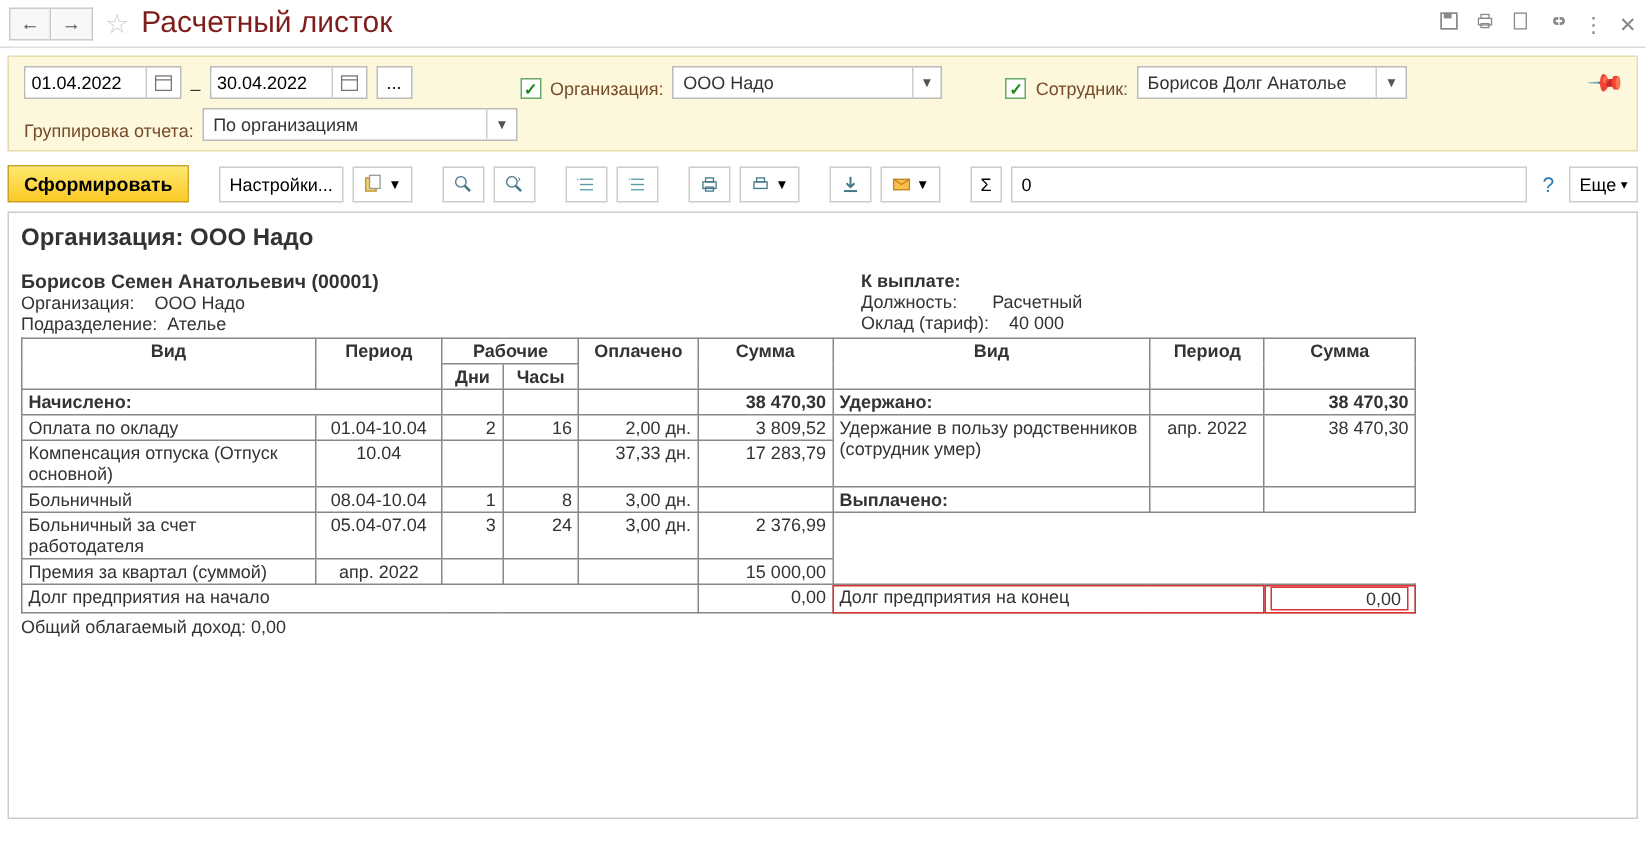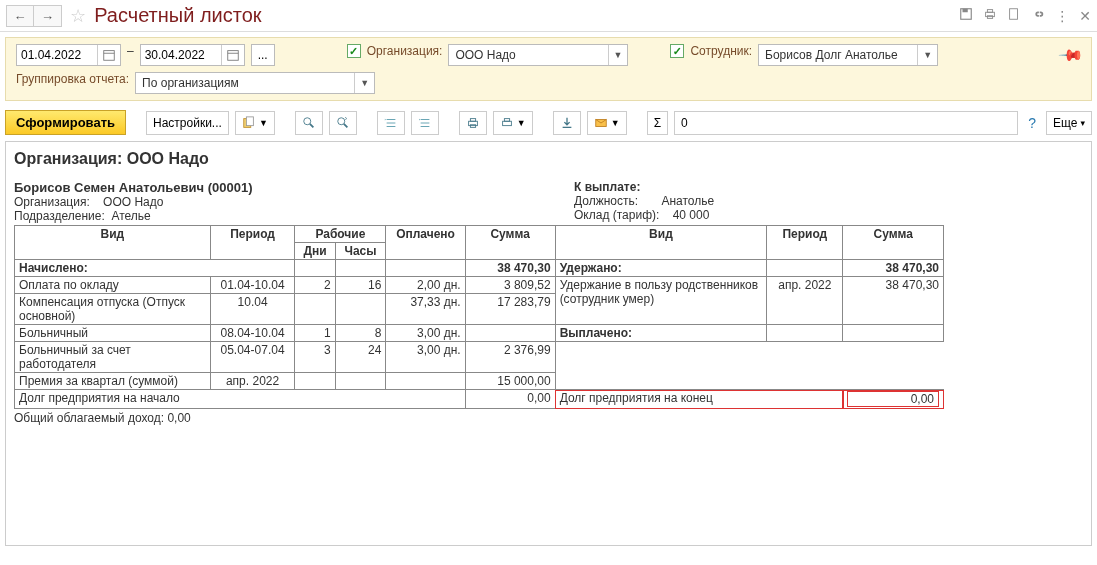--- a/index.html
+++ b/index.html
@@ -50,21 +50,21 @@
   .header-actions span { cursor: pointer; font-size: 14px; }
   .filter-bar {
     background: #fdf7dc;
     border: 1px solid #e7dcad;
     margin: 5px;
     padding: 6px 10px;
     position: relative;
   }
   .filter-row {
     display: flex;
-    align-items: flex-start;
+    align-items: flex-end;
     gap: 6px;
     margin-bottom: 6px;
   }
   .filter-row:last-child { margin-bottom: 0; }
   .date-input {
     height: 22px;
     border: 1px solid #bbb;
     display: inline-flex;
     align-items: center;
     background: #fff;
@@ -271,21 +271,21 @@
     <span style="width:30px"></span>
     <span class="check-green">✓</span>
     <span class="filter-label">Сотрудник:</span>
     <div class="select-field" style="width:180px">
       <span class="val">Борисов Долг Анатолье</span>
       <span class="drop">▼</span>
     </div>
   </div>
   <div class="filter-row">
     <span class="filter-label">Группировка отчета:</span>
-    <div class="select-field" style="width:240px">
+    <div class="select-field" style="width:210px">
       <span class="val">По организациям</span>
       <span class="drop">▼</span>
     </div>
   </div>
 </div>
 
 <div class="toolbar">
   <button class="btn-yellow">Сформировать</button>
   <div class="tb-sep"></div>
   <button class="tb-btn">
@@ -371,21 +371,21 @@
 <div class="report-area">
   <div class="org-title">Организация: ООО Надо</div>
   <div class="info-row">
     <div class="info-left">
       <div class="emp-name">Борисов Семен Анатольевич (00001)</div>
       <div class="info-kv"><span>Организация:</span>&nbsp;&nbsp;&nbsp;&nbsp;<span>ООО Надо</span></div>
       <div class="info-kv"><span>Подразделение:</span>&nbsp;&nbsp;<span>Ателье</span></div>
     </div>
     <div class="info-right">
       <div class="bold">К выплате:</div>
-      <div class="info-kv"><span>Должность:</span>&nbsp;&nbsp;&nbsp;&nbsp;&nbsp;&nbsp;&nbsp;<span>Анатолье</span></div>
+      <div class="info-kv"><span>Должность:</span>&nbsp;&nbsp;&nbsp;&nbsp;&nbsp;&nbsp;&nbsp;<span>Расчетный</span></div>
       <div class="info-kv"><span>Оклад (тариф):</span>&nbsp;&nbsp;&nbsp;&nbsp;<span>40 000</span></div>
     </div>
   </div>
 
   <table class="payslip-table">
     <tbody>
         <tr>
       <th class="col-vid-l" rowspan="2">Вид</th>
       <th class="col-period-l" rowspan="2">Период</th>
       <th colspan="2">Рабочие</th>

